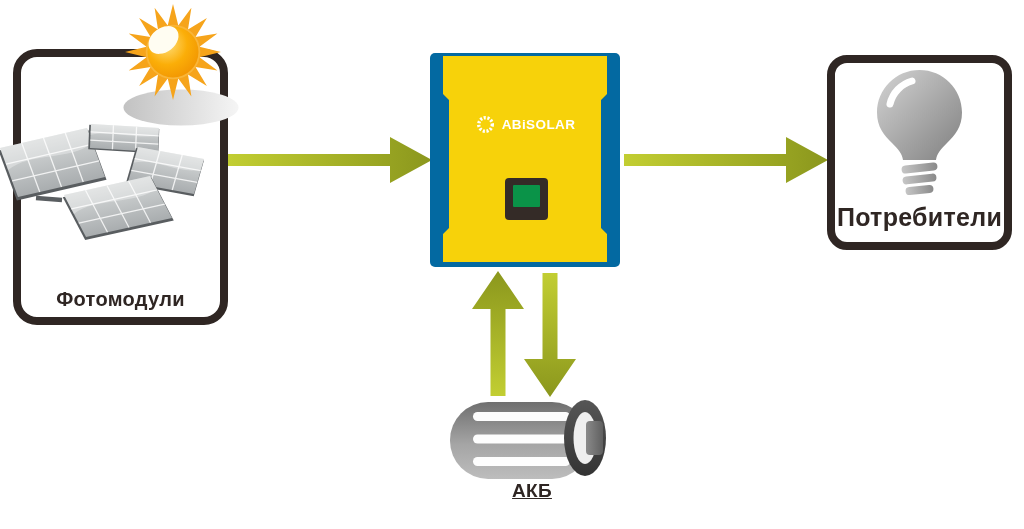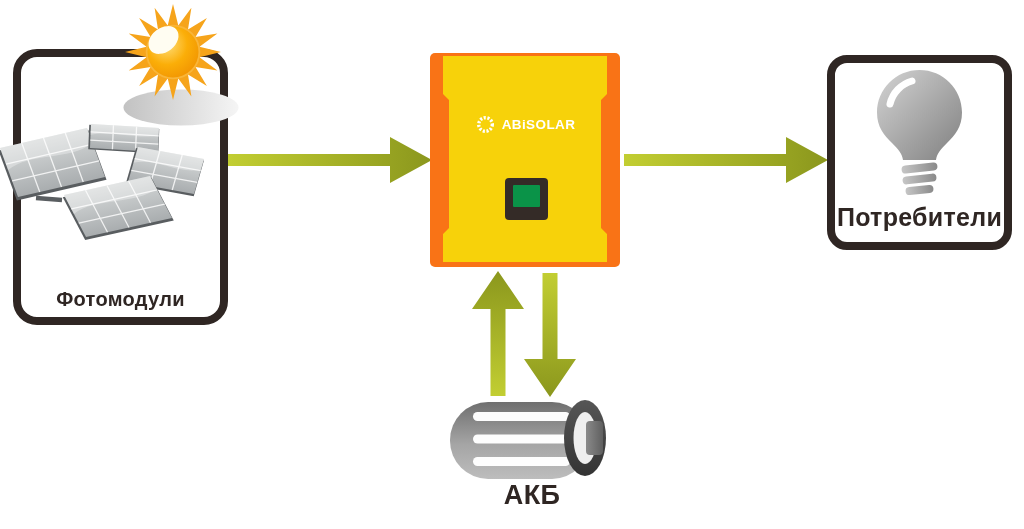--- a/index.html
+++ b/index.html
@@ -17,37 +17,37 @@
   .sun-svg{left:123px;top:2px;z-index:4;}
 
   
   .arrow{z-index:2;}
   .a1{left:228px;top:137px;}
   .a2{left:624px;top:137px;}
   .a-up{left:472px;top:271px;}
   .a-down{left:524px;top:273px;}
 
   
-  .inverter{left:430px;top:53px;width:190px;height:214px;background:#f97316;border-radius:5px;z-index:2;}
+  .inverter{left:430px;top:53px;width:190px;height:214px;background:#0369a1;border-radius:5px;z-index:2;}
   .inv-panel{position:absolute;left:13px;top:3px;width:164px;height:206px;background:#F7D20A;
     clip-path:polygon(0px 0px,164px 0px,164px 38px,158px 44px,158px 172px,164px 178px,164px 206px,0px 206px,0px 178px,6px 172px,6px 44px,0px 38px);}
   .inv-logo{position:absolute;left:0;right:0;top:58px;display:flex;align-items:center;justify-content:center;gap:6px;}
   .inv-logo span{color:#FFFFFF;font-size:13.5px;font-weight:bold;letter-spacing:.4px;}
   .inv-display{position:absolute;left:62px;top:122px;width:43px;height:42px;background:#342B27;border-radius:4px;}
   .inv-screen{position:absolute;left:8px;top:7px;width:27px;height:22px;background:#0A9348;border-radius:1px;}
 
   
   .cons-box{left:827px;top:55px;width:185px;height:195px;border-radius:20px;z-index:2;
             display:flex;flex-direction:column;align-items:center;}
   .bulb-svg{margin-top:5px;}
   .cons-label{font-size:25px;margin-top:auto;padding-bottom:10px;}
 
   
   .batt-svg{left:446px;top:397px;z-index:2;}
-  .akb-label{left:448px;top:480px;width:168px;font-size:27px;z-index:2;}
+  .akb-label{left:448px;top:480px;width:168px;font-size:19px;z-index:2;text-decoration:underline;}
 </style>
 </head>
 <body>
 
 <div class="canvas">
 
   <svg width="0" height="0" style="position:absolute" aria-hidden="true">
     <defs>
       <linearGradient id="gArrowR" x1="0" y1="0" x2="1" y2="0">
         <stop offset="0" stop-color="#C2CE32"></stop>

